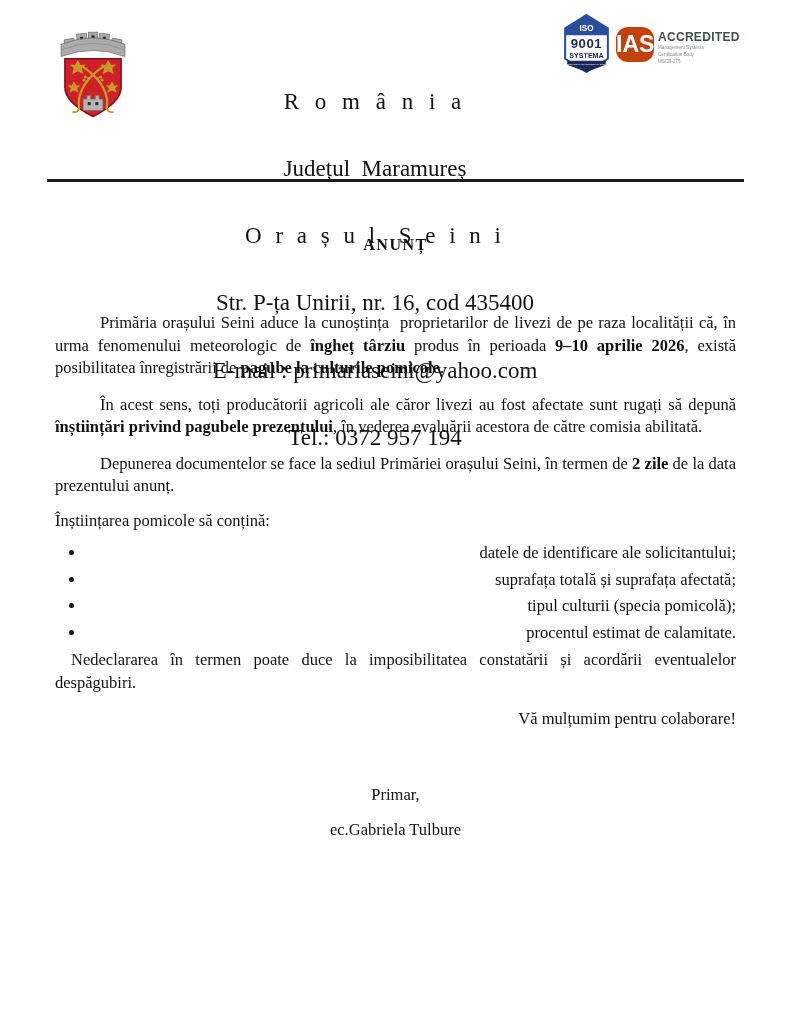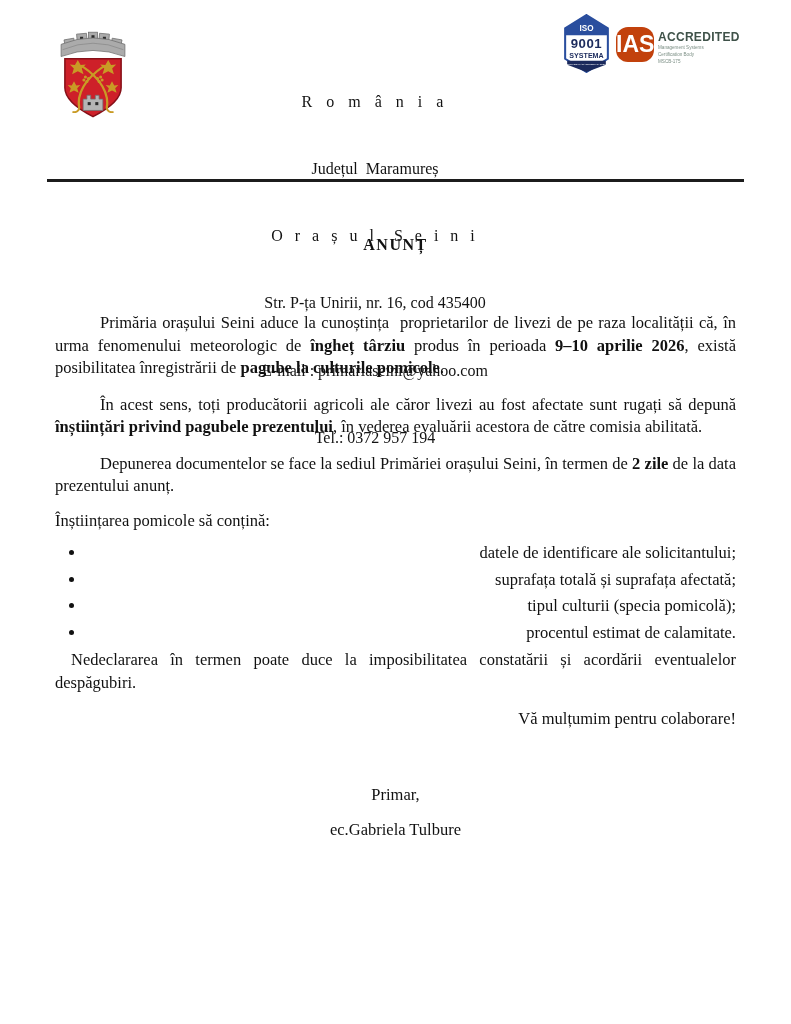--- a/index.html
+++ b/index.html
@@ -2,21 +2,21 @@
 <html><head>
 <meta charset="utf-8">
 <style>
   html,body{margin:0;padding:0;background:#fff;}
   .page{position:relative;width:791px;height:1024px;background:#fff;overflow:hidden;
         font-family:"Liberation Serif","DejaVu Serif",serif;color:#111;}
 
   
   .coa{position:absolute;left:55px;top:20px;width:76px;height:108px;}
   .lh-text{position:absolute;left:170px;top:46px;width:410px;text-align:center;
-           font-size:16px;line-height:22.4px;white-space:pre;color:#121212;}
+           font-size:23px;line-height:22.4px;white-space:pre;color:#121212;}
   .lh-country{letter-spacing:5px;}
   .lh-city{letter-spacing:4px;}
   .badges{position:absolute;left:564px;top:14px;width:215px;height:66px;}
   .iso-badge{position:absolute;left:0;top:0;width:45px;height:59px;}
   .ias-box{position:absolute;left:52px;top:13px;width:38px;height:35px;background:#c2410c;
            border-radius:12px;color:#fff;font-family:"Liberation Sans","DejaVu Sans",sans-serif;
            font-weight:bold;font-size:23px;text-align:center;line-height:35px;letter-spacing:0;}
   .ias-text{position:absolute;left:94px;top:16px;width:118px;
             font-family:"Liberation Sans","DejaVu Sans",sans-serif;}
   .ias-title{font-size:12px;font-weight:bold;color:#3f5249;letter-spacing:.3px;}

